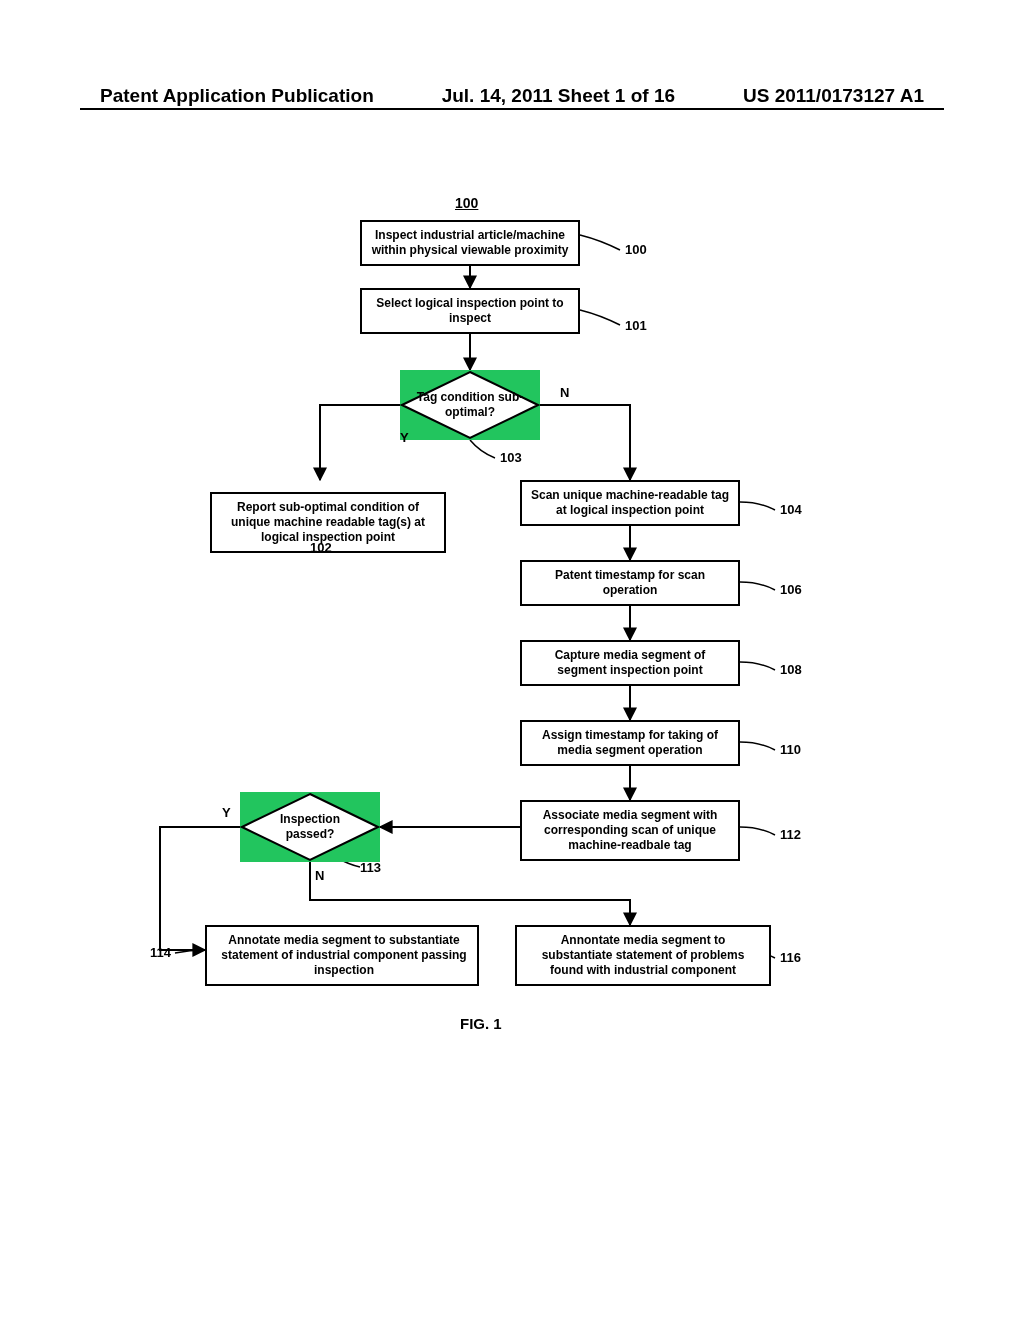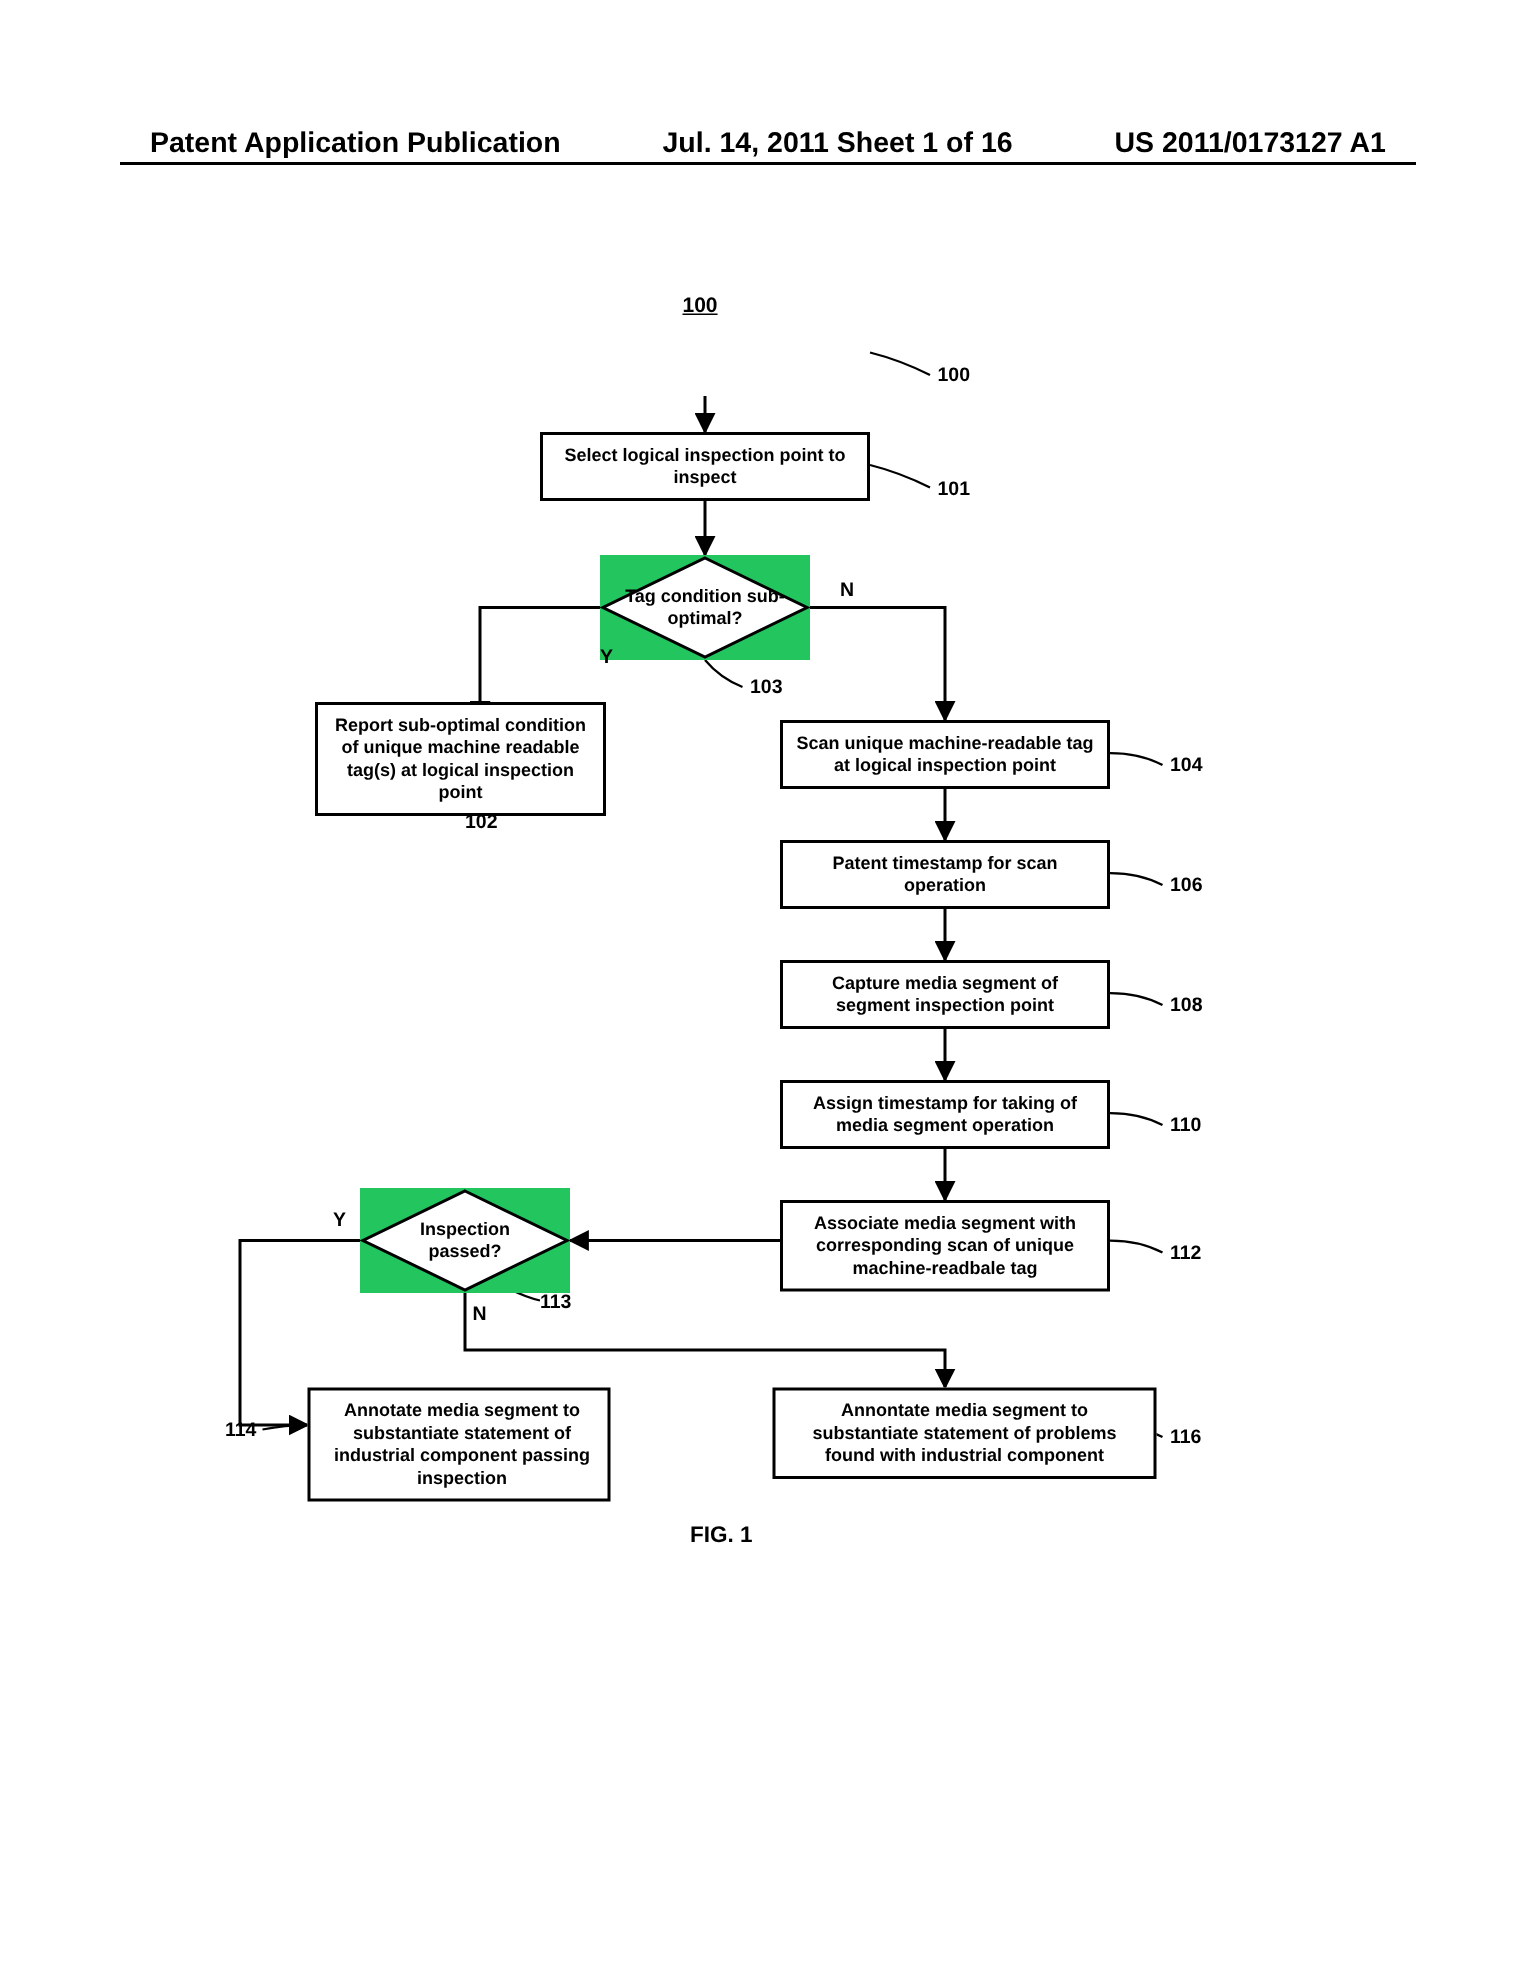--- a/index.html
+++ b/index.html
@@ -141,38 +141,41 @@
 
     <path d="M335,677 q15,8 25,10" fill="none" stroke="#000" stroke-width="1.5"></path>
 
     <path d="M205,770 q-15,0 -30,3" fill="none" stroke="#000" stroke-width="1.5"></path>
 
     <path d="M740,770 q20,0 35,8" fill="none" stroke="#000" stroke-width="1.5"></path>
   </svg>
 
   <div class="title-ref" style="left:455px; top:15px;">100</div>
 
+  <div class="node process" style="left:360px; top:40px;">
+    <span>Inspect industrial article/machine within physical viewable proximity</span>
+  </div>
   <div class="ref" style="left:625px; top:62px;">100</div>
 
   <div class="node process" style="left:360px; top:108px;">
     <span>Select logical inspection point to inspect</span>
   </div>
   <div class="ref" style="left:625px; top:138px;">101</div>
 
   <div class="node decision" style="left:400px; top:190px;">
     <svg viewBox="0 0 140 70">
       <polygon points="70,2 138,35 70,68 2,35" fill="#fff" stroke="#000" stroke-width="2"></polygon>
     </svg>
     <div class="dlabel">Tag condition sub-optimal?</div>
   </div>
   <div class="ref" style="left:500px; top:270px;">103</div>
   <div class="ref" style="left:400px; top:250px;">Y</div>
   <div class="ref" style="left:560px; top:205px;">N</div>
 
-  <div class="node process" style="left:210px; top:288px; width:194px;">
+  <div class="node process" style="left:210px; top:312px; width:236px;">
     <span>Report sub-optimal condition of unique machine readable tag(s) at logical inspection point</span>
   </div>
   <div class="ref" style="left:310px; top:360px;">102</div>
 
   <div class="node process" style="left:520px; top:300px;">
     <span>Scan unique machine-readable tag at logical inspection point</span>
   </div>
   <div class="ref" style="left:780px; top:322px;">104</div>
 
   <div class="node process" style="left:520px; top:380px;">
@@ -198,21 +201,21 @@
   <div class="node decision" style="left:240px; top:612px;">
     <svg viewBox="0 0 140 70">
       <polygon points="70,2 138,35 70,68 2,35" fill="#fff" stroke="#000" stroke-width="2"></polygon>
     </svg>
     <div class="dlabel">Inspection passed?</div>
   </div>
   <div class="ref" style="left:360px; top:680px;">113</div>
   <div class="ref" style="left:222px; top:625px;">Y</div>
   <div class="ref" style="left:315px; top:688px;">N</div>
 
-  <div class="node process" style="left:205px; top:745px; width:202px;padding-left:12px;">
+  <div class="node process" style="left:205px; top:745px; width:274px;padding-left:12px;">
     <span>Annotate media segment to substantiate statement of industrial component passing inspection</span>
   </div>
   <div class="ref" style="left:150px; top:765px;">114</div>
 
   <div class="node process" style="left:515px; top:745px; width:256px;">
     <span>Annontate media segment to substantiate statement of problems found with industrial component</span>
   </div>
   <div class="ref" style="left:780px; top:770px;">116</div>
 
   <div class="caption" style="left:460px; top:835px;">FIG. 1</div>

